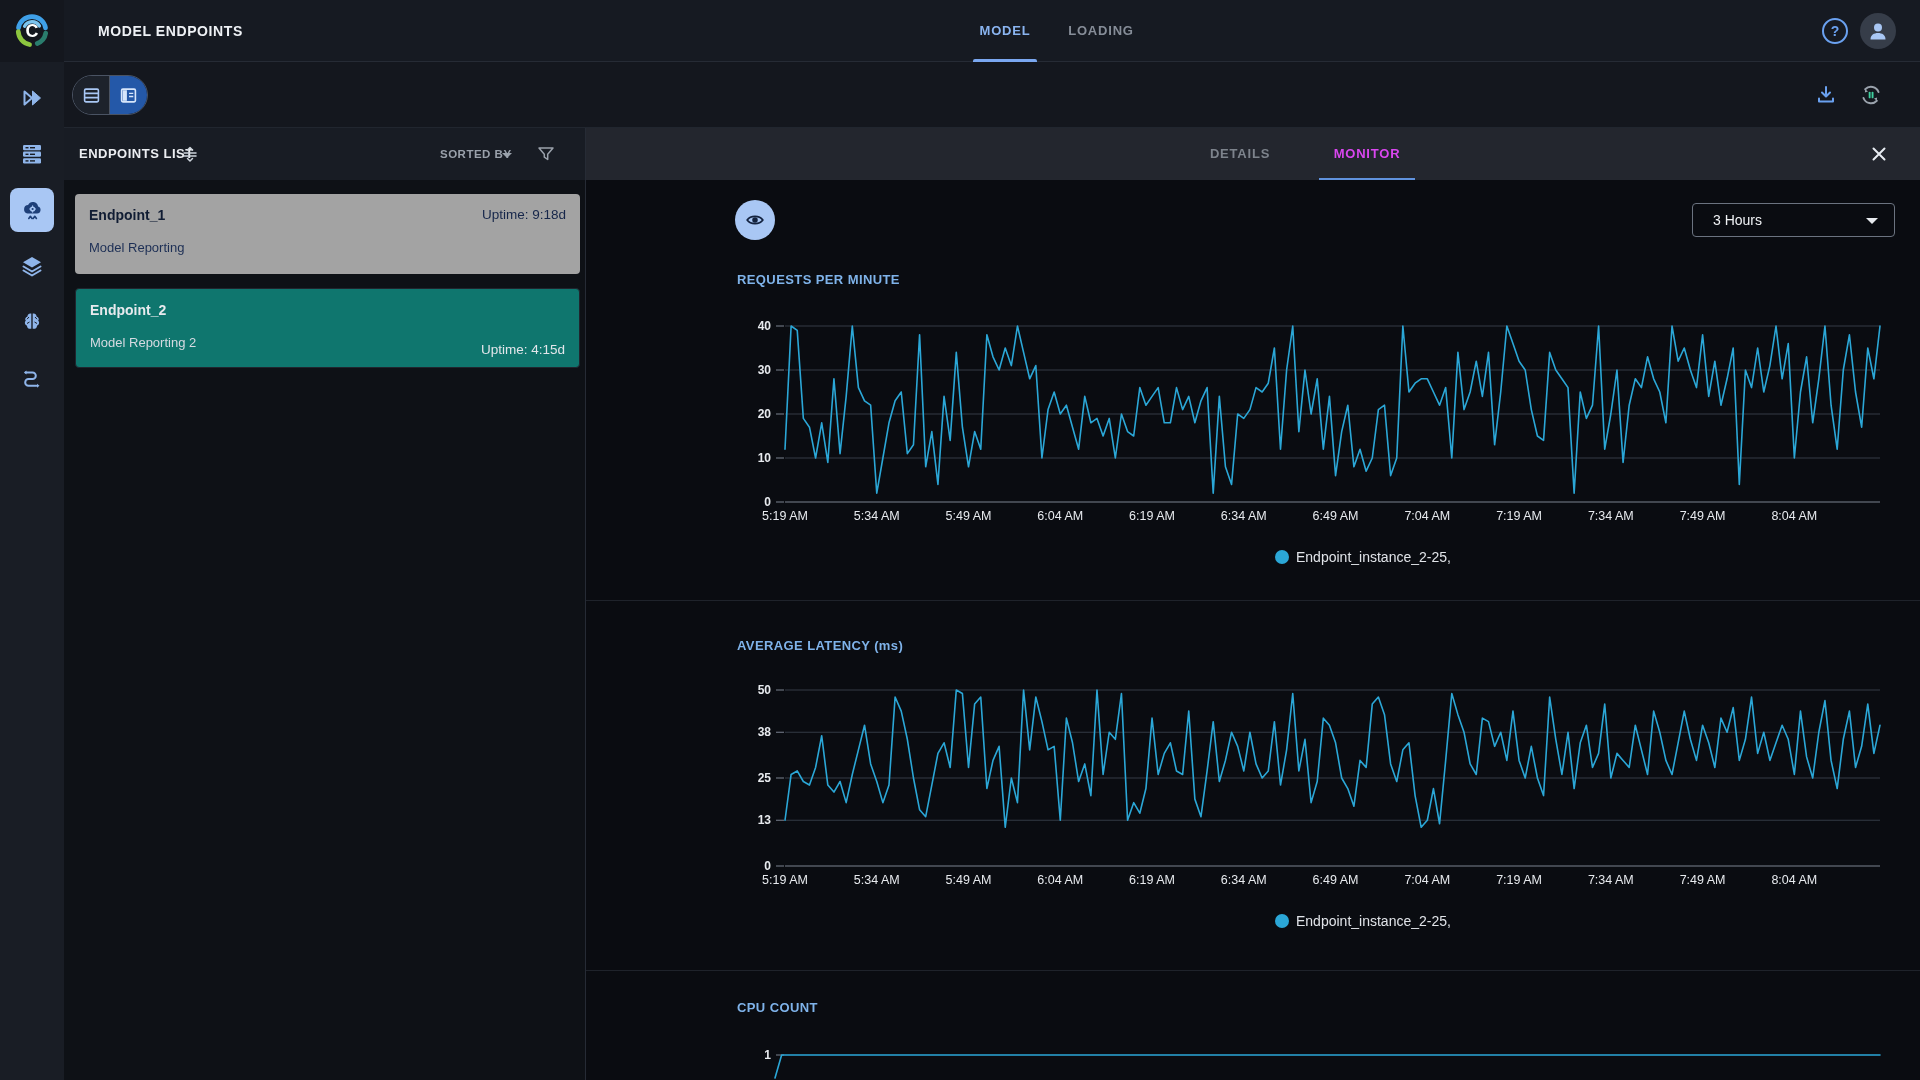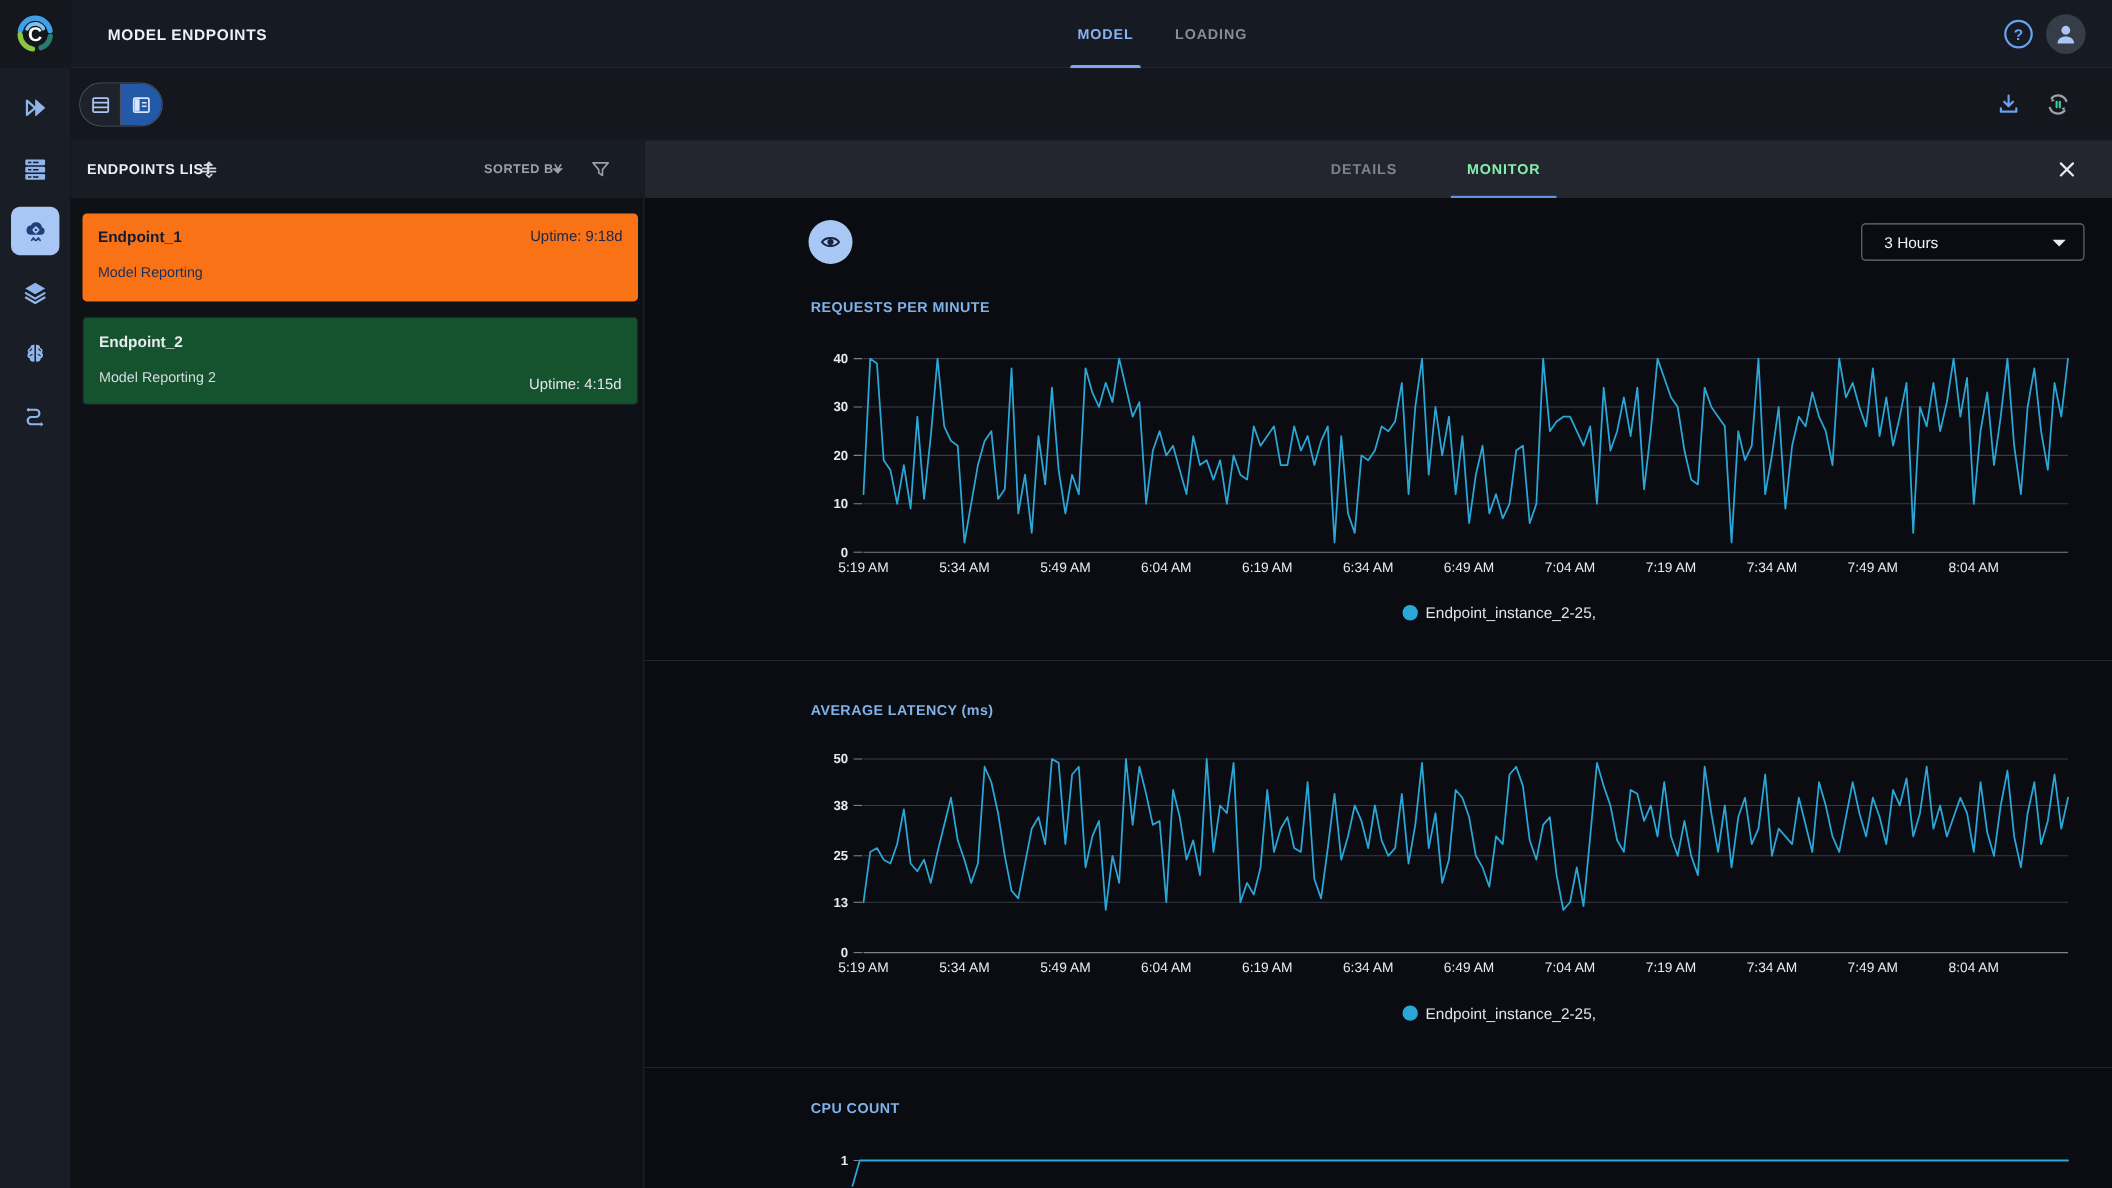--- a/index.html
+++ b/index.html
@@ -36,34 +36,34 @@
   
   .list-panel { position:absolute; left:64px; top:128px; width:522px; height:952px; background:#0e1116; border-right:1px solid #262b35; }
   .list-header { position:absolute; left:0; top:0; width:100%; height:52px; background:#181c24; }
   .list-title { position:absolute; left:15px; top:0; height:52px; line-height:52px; color:#eceef2; font-weight:bold; font-size:13px; letter-spacing:0.5px; }
   .tune-ic { position:absolute; left:117px; top:17px; width:18px; height:18px; cursor:pointer; }
   .sorted-by { position:absolute; left:376px; top:0; height:52px; line-height:52px; font-size:11.5px; font-weight:bold; letter-spacing:0.5px; color:#9aa1ab; cursor:pointer; }
   .sort-caret { position:absolute; left:438px; top:25px; width:0; height:0; border-left:5px solid transparent; border-right:5px solid transparent; border-top:5px solid #9aa1ab; cursor:pointer; }
   .funnel-ic { position:absolute; left:472px; top:16px; width:20px; height:20px; cursor:pointer; }
 
   .card { position:absolute; left:11px; width:505px; height:80px; border-radius:4px; cursor:pointer; }
-  .card.sel { background:#f97316; }
-  .card.unsel { background:#14532d; border:1px solid #20252e; }
+  .card.sel { background:#a3a3a3; }
+  .card.unsel { background:#0f766e; border:1px solid #20252e; }
   .card .c-name { position:absolute; left:14px; top:13px; font-size:14px; font-weight:bold; }
   .card .c-uptime { position:absolute; right:14px; top:13px; font-size:13.5px; }
   .card .c-proj { position:absolute; left:14px; top:46px; font-size:13px; }
   .card.sel .c-name { color:#101c33; }  .card.sel .c-uptime { color:#16264a; } .card.sel .c-proj { color:#1d2f55; }
   .card.unsel .c-name { color:#e8eaee; } .card.unsel .c-uptime { color:#e2e5ea;margin-top:40px; } .card.unsel .c-proj { color:#d6dae1; }
 
   
   .chart-panel { position:absolute; left:586px; top:128px; width:1334px; height:952px; background:#0a0c11; }
   .tab-strip { position:absolute; left:0; top:0; width:100%; height:52px; background:#23262e; }
   .strip-tab { position:absolute; top:0; height:52px; line-height:52px; text-align:center; font-size:13px; font-weight:bold; letter-spacing:0.8px; cursor:pointer; }
   .strip-tab.off { color:#7d838c; }
-  .strip-tab.on  { color:#86efac; }
+  .strip-tab.on  { color:#d946ef; }
   .monitor-underline { position:absolute; left:733px; top:50px; width:96px; height:2px; background:#6092dd; }
   .close-x { position:absolute; right:32px; top:17px; width:18px; height:18px; cursor:pointer; }
 
   .panel-body { position:absolute; left:0; top:52px; width:1334px; height:900px; }
   .eye-btn { position:absolute; left:149px; top:20px; width:40px; height:40px; border-radius:50%; background:#a9c7f4; display:flex; align-items:center; justify-content:center; cursor:pointer; }
   .range-select { position:absolute; right:25px; top:23px; width:203px; height:34px; border:1px solid #6b7380; border-radius:4px; color:#f0f2f5; font-size:14px; line-height:32px; padding-left:20px; cursor:pointer; }
   .range-caret { position:absolute; right:16px; top:14px; width:0; height:0; border-left:6px solid transparent; border-right:6px solid transparent; border-top:6px solid #e8ebef; }
   .chart-title { position:absolute; left:151px; font-size:13px; font-weight:bold; letter-spacing:0.4px; color:#7fb3ea; }
   .chart-mount { position:absolute; left:0; width:1334px; }
   .h-div { position:absolute; left:0; width:1334px; height:1px; background:#1f232b; }

